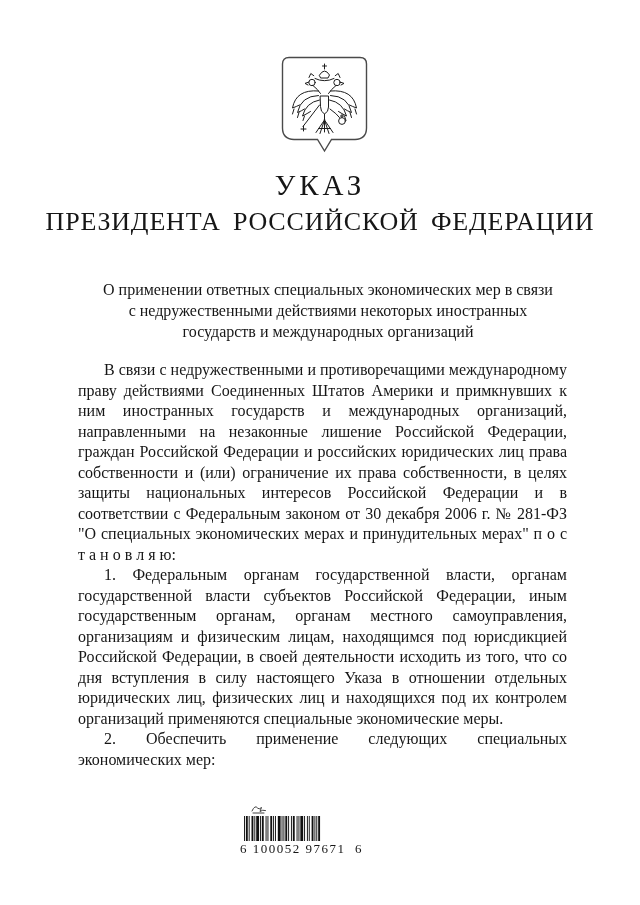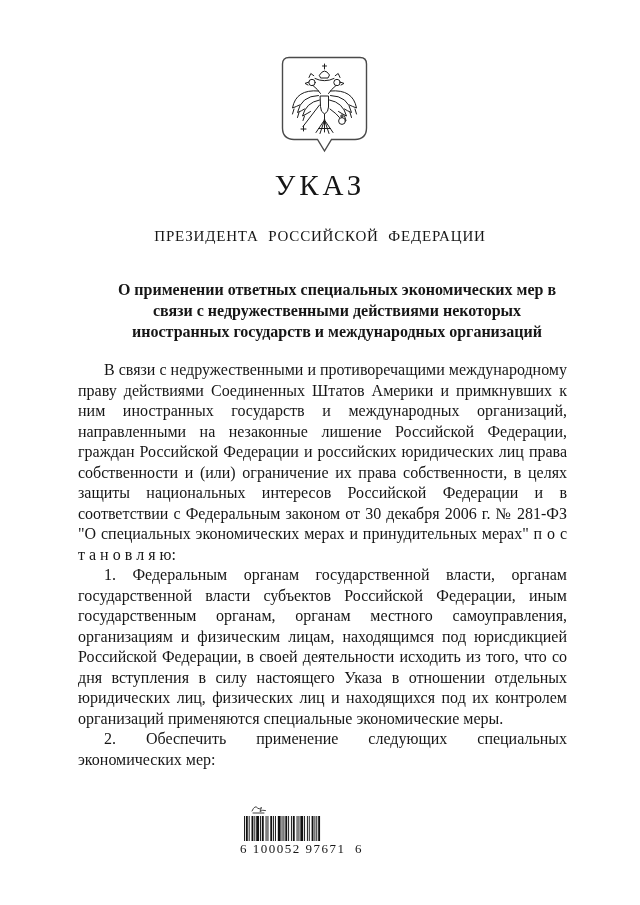--- a/index.html
+++ b/index.html
@@ -15,26 +15,26 @@
   .emblem{
     position:absolute;left:281px;top:56px;width:87px;height:97px;
   }
   .heading{
     position:absolute;left:0;top:168px;width:640px;text-align:center;
   }
   .doc-type{
     font-size:29px;line-height:34px;letter-spacing:4px;
   }
   .issuer{
-    margin-top:21px;
-    font-size:15px;line-height:26px;letter-spacing:0.8px;word-spacing:5px;
+    margin-top:7px;
+    font-size:26px;line-height:26px;letter-spacing:0.8px;word-spacing:5px;
   }
   .subject{
-    position:absolute;left:112px;top:279px;width:450px;
-    font-size:16px;line-height:21px;font-weight:bold;text-align:center;
+    position:absolute;left:103px;top:279px;width:450px;
+    font-size:16px;line-height:21px;font-weight:normal;text-align:center;
   }
   .body-text{
     position:absolute;left:78px;top:360px;width:489px;
     font-size:16px;line-height:20.5px;text-align:justify;font-family:Liberation Serif, serif;
   }
   .body-text p{
     margin:0;text-indent:26px;
   }
   .barcode-block{
     position:absolute;left:240px;top:803px;width:100px;

